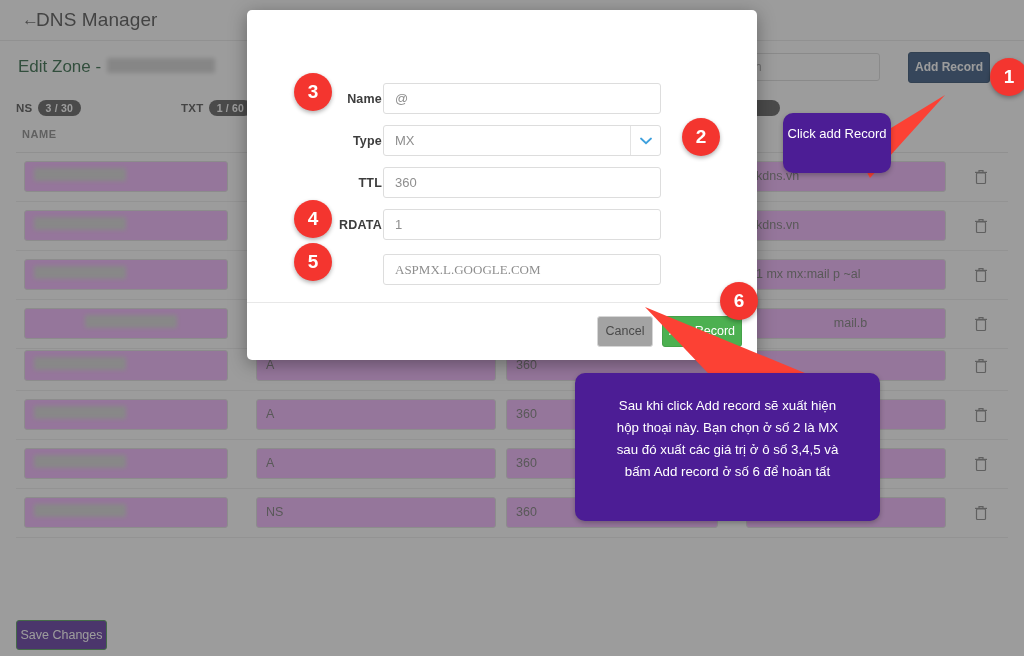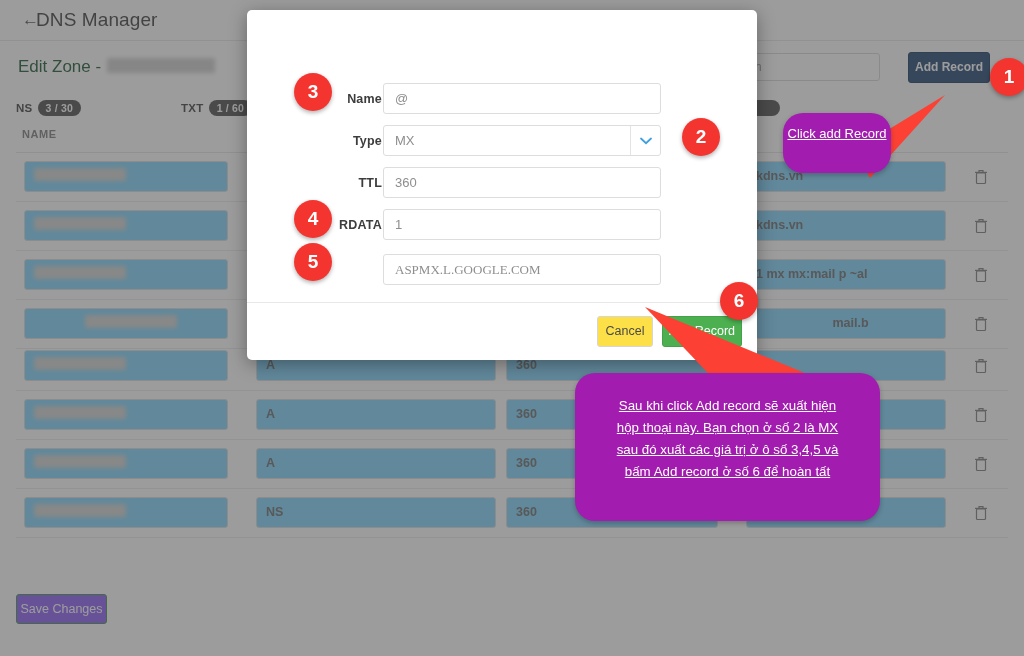--- a/index.html
+++ b/index.html
@@ -92,43 +92,43 @@
     font-weight: 600;
   }
 
   
   .row {
     position: absolute; left: 16px; width: 992px; height: 49px;
     border-bottom: 1px solid #eaeaea;
   }
   .cell {
     position: absolute; top: 8px; height: 31px;
-    border: 1px solid #dcdcdc; border-radius: 3px; background: #7dd3fc;
+    border: 1px solid #dcdcdc; border-radius: 3px; background: #f0abfc;
     font-size: 12.5px; color: #6a6a6a;
     padding-left: 9px; line-height: 29px;
-    overflow: hidden; white-space: nowrap; font-weight: bold;
+    overflow: hidden; white-space: nowrap;
   }
   .c-name  { left: 8px;   width: 204px; }
   .c-type  { left: 240px; width: 240px; }
   .c-ttl   { left: 490px; width: 212px; }
   .c-rdata { left: 730px; width: 200px; }
   .inline-redact {
     display:inline-block; width:92px; height:13px; background:#d2d2d2;
     vertical-align:-1px; filter: blur(2px); border-radius:1px;
   }
   .trash {
     position: absolute; left: 958px; top: 16px;
     width: 14px; height: 16px; color: #7a7a7a;
     font-size: 15px; line-height: 14px; text-align: center;
   }
   .trash svg { display:block; }
 
   .btn-save {
-    position: absolute; left: 16px; top: 594px; width: 91px; height: 30px;
-    background: #8b5cf6; border: 1px solid #3d9145; border-radius: 3px;
+    position: absolute; left: 16px; top: 620px; width: 91px; height: 30px;
+    background: #4c1d95; border: 1px solid #3d9145; border-radius: 3px;
     color: #fff; font-size: 12.5px; text-align: center; line-height: 28px;
   }
 
   
   #overlay {
     position: absolute; inset: 0;
     background: rgba(74,74,74,0.55);
   }
 
   
@@ -168,45 +168,44 @@
     position: absolute; right: 0; top: -1px; width: 30px; height: 31px;
     border-left: 1px solid #e3e3e3;
   }
   .fselect .caret svg { position: absolute; left: 9px; top: 12px; }
   .modal-foot {
     position: absolute; left: 0; top: 292px; width: 510px; height: 58px;
     border-top: 1px solid #e8e8e8;
   }
   .btn-cancel {
     position: absolute; left: 350px; top: 13px; width: 56px; height: 31px;
-    border: 1px solid #d6d6d6; border-radius: 3px; background: #fde047;
+    border: 1px solid #d6d6d6; border-radius: 3px; background: #a3a3a3;
     color: #4a4a4a; font-size: 12.5px; text-align: center; line-height: 29px;
   }
   .btn-add-modal {
     position: absolute; left: 415px; top: 13px; width: 80px; height: 31px;
     background: #4cb050; border: 1px solid #45a149; border-radius: 3px;
     color: #fff; font-size: 12.5px; text-align: center; line-height: 29px;
   }
 
   
   .badge {
     position: absolute; width: 38px; height: 38px;
     border-radius: 50%;
     background: #f4352f;
     color: #fff; font-size: 19px; font-weight: bold;
     text-align: center; line-height: 38px;
     box-shadow: 0 2px 4px rgba(0,0,0,.3);
   }
   .callout {
     position: absolute;
-    background: #a21caf;
-    border-radius: 20px;
+    background: #4c1d95;
+    border-radius: 10px;
     color: #fff; text-align: center;
     box-shadow: 0 2px 5px rgba(0,0,0,.25);
-    text-decoration: underline;
   }
   #callout1 {
     left: 783px; top: 113px; width: 108px; height: 60px;
     font-size: 13px; line-height: 17px;
     padding-top: 12px;
   }
   #callout2 {
     left: 575px; top: 373px; width: 305px; height: 148px;
     font-size: 13.3px; line-height: 22px;
     padding-top: 22px;

